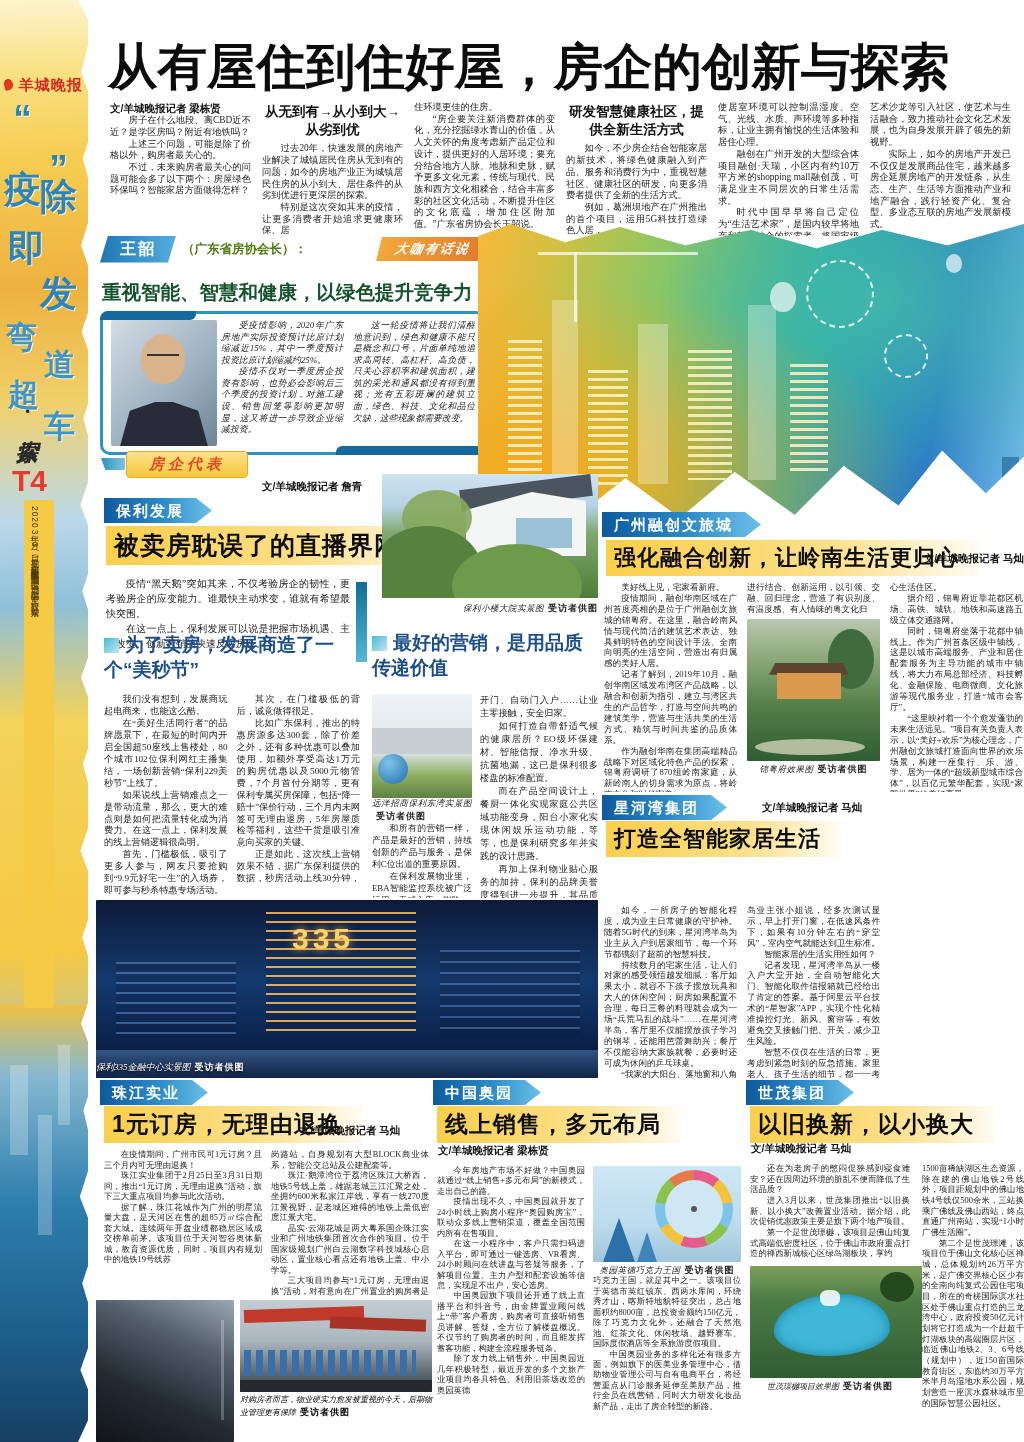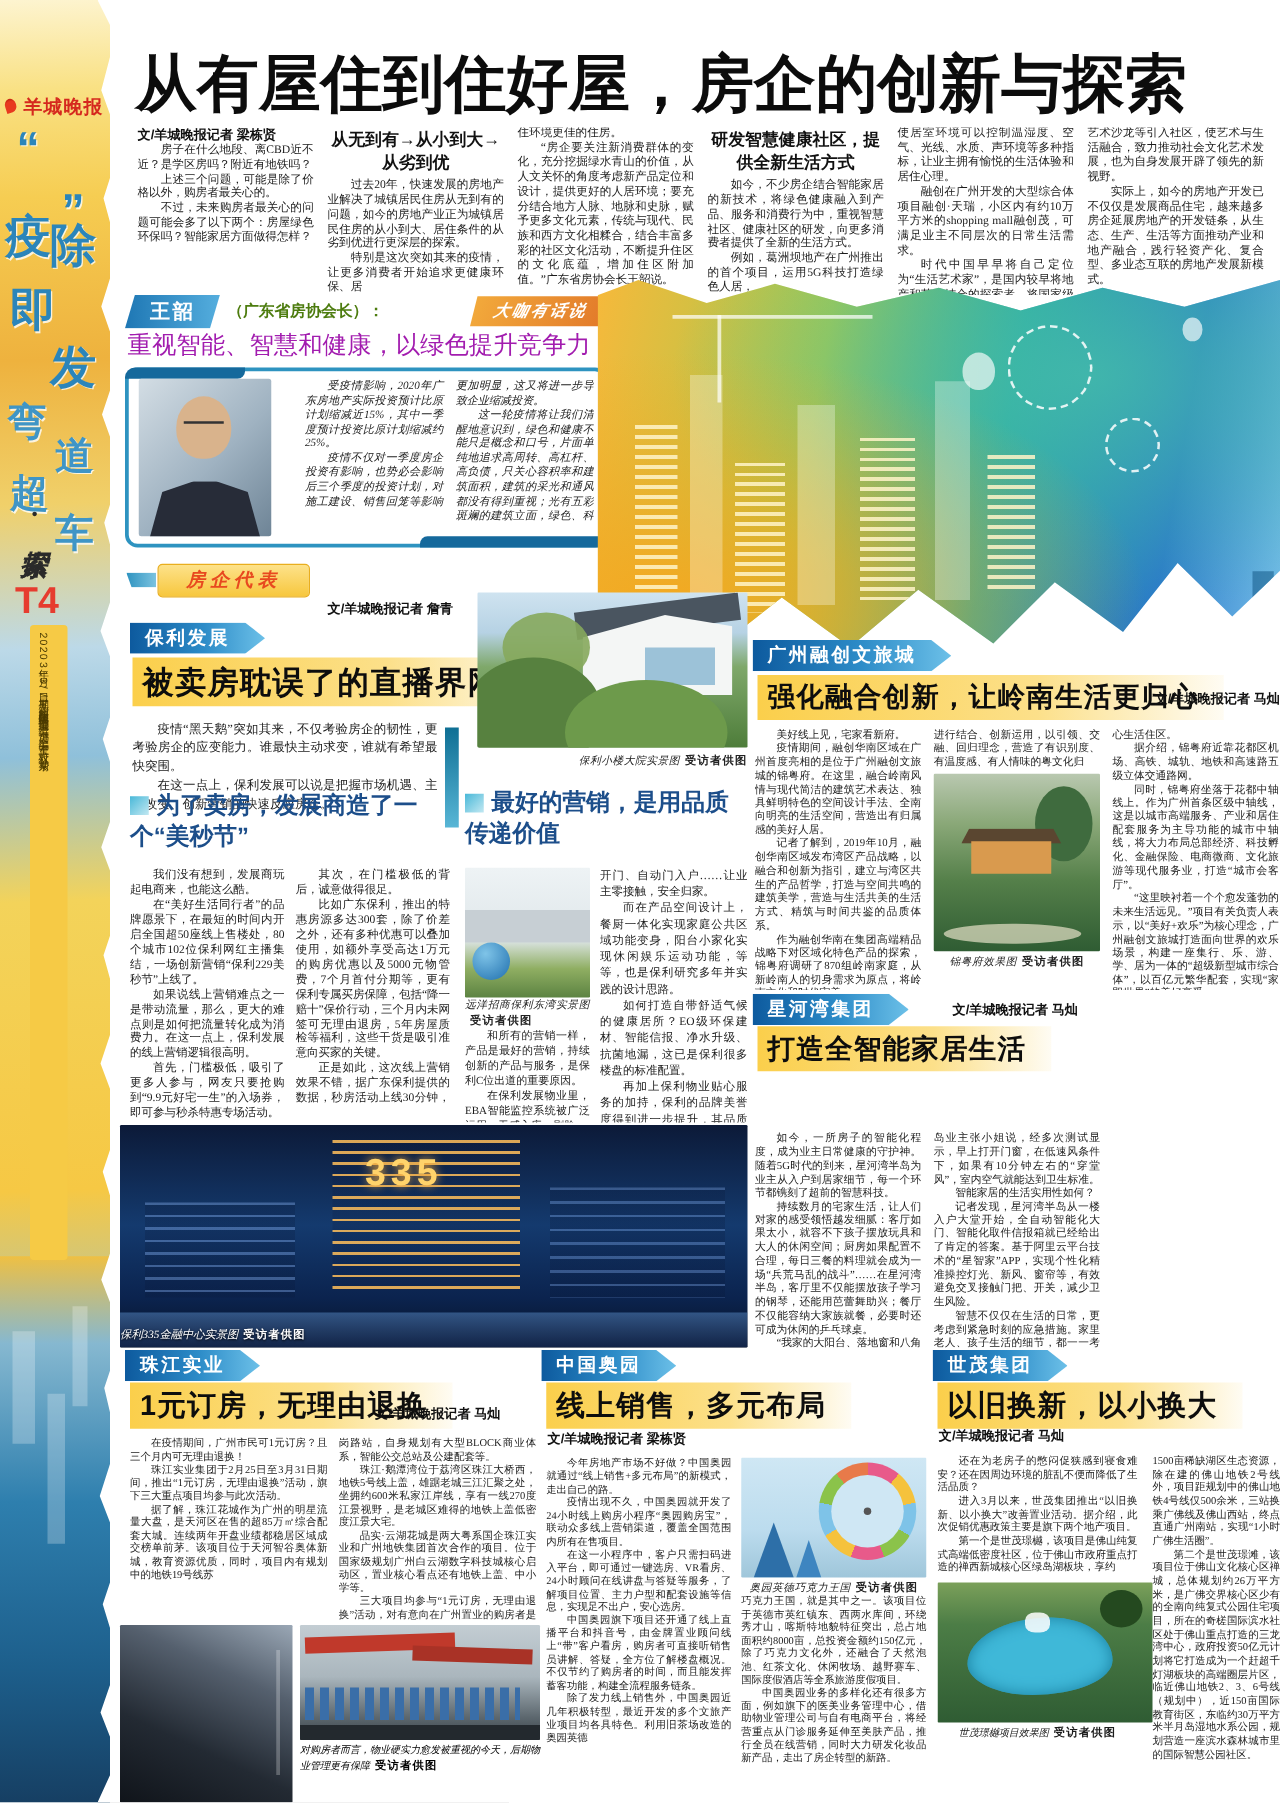--- a/index.html
+++ b/index.html
@@ -50,24 +50,24 @@
   
   .ws{position:absolute;left:100px;top:237px;width:386px;height:192px;}
   .ws-head{display:flex;align-items:center;height:24px;}
   .ws-name{color:#fff;font-weight:bold;font-size:16px;padding:3px 20px;letter-spacing:2px;
     background:linear-gradient(90deg,#1e77b4,#55aede);
     clip-path:polygon(8px 0,100% 0,calc(100% - 8px) 100%,0 100%);font-family:"Liberation Sans",sans-serif;}
   .ws-role{font-family:"Liberation Sans",sans-serif;font-weight:bold;font-size:12.5px;margin-left:6px;color:#4d7c0f;}
   .ws-badge{margin-left:auto;background:linear-gradient(100deg,#f2a93b,#e2792a);color:#fff;font-style:italic;
     font-weight:bold;font-family:"Liberation Sans",sans-serif;font-size:13px;padding:3px 16px;
     transform:skewX(-14deg);letter-spacing:2px;}
-  .ws-title{font-family:"Liberation Sans",sans-serif;font-weight:400;font-size:19.5px;color:#a21caf;
-    margin:1px 0 5px 2px;white-space:nowrap;}
+  .ws-title{font-family:"Liberation Sans",sans-serif;font-weight:700;font-size:19.5px;color:#14532d;
+    margin:18px 0 5px 2px;white-space:nowrap;}
   .ws-frame{position:relative;height:126px;border:3px solid #2e93c0;border-radius:10px;padding:6px 8px;
-    display:flex;gap:27px;background:#fff;}
+    display:flex;gap:4px;background:#fff;}
   .ws-frame::before{content:"";position:absolute;left:-3px;top:-3px;width:96px;height:9px;background:#15699c;border-radius:8px 0 6px 0;}
   .ws-frame::after{content:"";position:absolute;right:-3px;bottom:-3px;width:150px;height:9px;background:#15699c;border-radius:6px 0 8px 0;}
   .ws-photo{flex:0 0 106px;border-radius:2px;position:relative;overflow:hidden;
     background:linear-gradient(135deg,#d3dde4 0%,#9fb2c1 55%,#6e8496 100%);}
   .ws-photo .head{position:absolute;left:30px;top:14px;width:44px;height:50px;border-radius:50% 50% 46% 46%;background:#d9b38c;}
   .ws-photo .glasses{position:absolute;left:36px;top:34px;width:32px;height:8px;border-top:2px solid #333;}
   .ws-photo .suit{position:absolute;left:8px;bottom:-4px;width:90px;height:48px;background:#272c38;
     clip-path:polygon(0 100%,12% 18%,40% 0,60% 0,88% 18%,100% 100%);}
   .ws-text{flex:1;columns:2;column-gap:10px;font-size:8.9px;line-height:1.3;font-style:italic;overflow:hidden;}
 
@@ -394,22 +394,22 @@
           <i class="sphere"></i>
         </div>
         <div class="cap">
           <span>远洋招商保利东湾实景图</span><span class="credit">受访者供图</span>
         </div>
         <p>和所有的营销一样，产品是最好的营销，持续创新的产品与服务，是保利C位出道的重要原因。</p>
         <p>在保利发展物业里，EBA智能监控系统被广泛运用，无感入库、刷脸</p>
       </div>
       <div class="s2-right bt">
         <p class="noind">开门、自动门入户……让业主零接触，安全归家。</p>
+        <p>如何打造自带舒适气候的健康居所？EO级环保建材、智能信报、净水升级、抗菌地漏，这已是保利很多楼盘的标准配置。</p>
         <p>而在产品空间设计上，餐厨一体化实现家庭公共区域功能变身，阳台小家化实现休闲娱乐运动功能，等等，也是保利研究多年并实践的设计思路。</p>
-        <p>如何打造自带舒适气候的健康居所？EO级环保建材、智能信报、净水升级、抗菌地漏，这已是保利很多楼盘的标准配置。</p>
         <p>再加上保利物业贴心服务的加持，保利的品牌美誉度得到进一步提升，其品质价值进一步被市民认可。</p>
       </div>
     </div>
     <div class="ph ph-335">
       <i class="low1"></i>
       <i class="low2"></i>
       <i class="tower"></i>
       <span class="num">335</span>
       <i class="water"></i>
       <div class="pcap">

